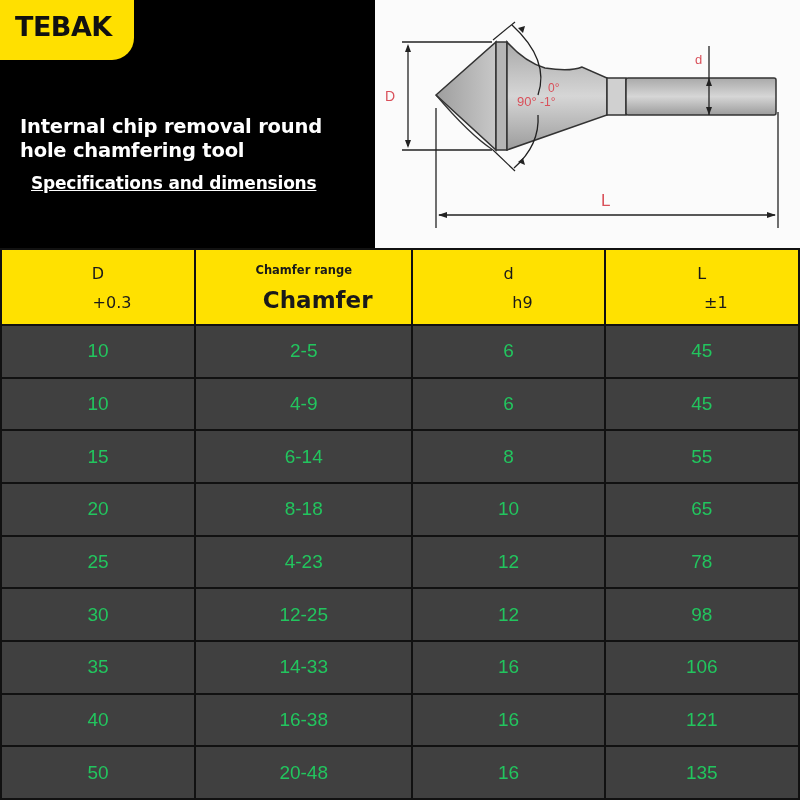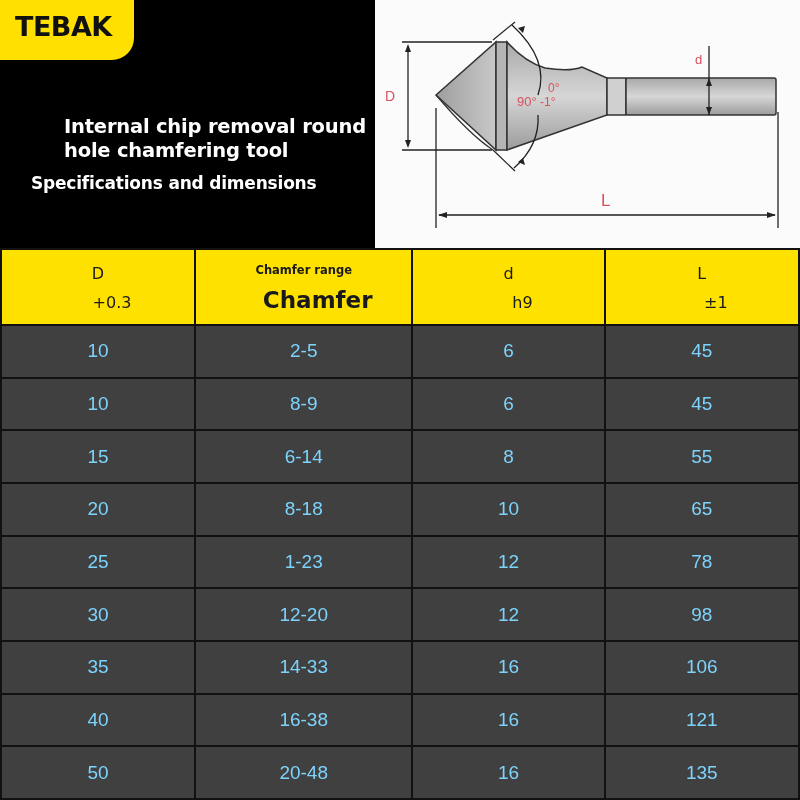--- a/index.html
+++ b/index.html
@@ -10,25 +10,25 @@
     .brand {
       position: absolute; left: 0; top: 0; width: 134px; height: 60px;
       background: #ffe000; border-bottom-right-radius: 22px;
     }
     .brand span {
       position: absolute; left: 15px; top: 11px;
       font-size: 27px; font-weight: bold; color: #111; letter-spacing: -0.5px;
     }
     .title {
       position: absolute; left: 20px; top: 115px; color: #fff;
-      font-weight: bold; font-size: 19.5px; line-height: 24px; letter-spacing: -0.2px; margin-left: 44px;
+      font-weight: bold; font-size: 19.5px; line-height: 24px; letter-spacing: -0.2px;
     }
     .subtitle {
       position: absolute; left: 31px; top: 173px; color: #fff;
-      font-weight: bold; font-size: 17px; letter-spacing: -0.2px;
+      font-weight: bold; font-size: 17px; letter-spacing: -0.2px; text-decoration: underline;
     }
     .diagram {
       position: absolute; left: 375px; top: 0; width: 425px; height: 248px;
       background: #fbfbfb;
     }
     .diagram svg { width: 425px; height: 248px; display: block; }
 
     .table {
       position: absolute; left: 0; top: 248px; width: 800px; height: 552px;
       border-collapse: collapse;
@@ -38,21 +38,21 @@
     }
     .table th {
       background: #ffe100; color: #1a1a1a; height: 76px; font-weight: normal;
       font-size: 16px;
     }
     .table th .l1 { display: block; margin-top: 2px; }
     .table th .l2 { display: block; margin-top: 10px; padding-left: 28px; }
     .table th .small { font-size: 11.5px; font-weight: bold; }
     .table th .chamfer { font-size: 23px; font-weight: bold; }
     .table td {
-      background: #404040; color: #7dd3fc; height: 47.6px;
+      background: #404040; color: #22c55e; height: 47.6px;
       font-family: "Liberation Sans", sans-serif; font-size: 19px;
     }
     .col1 { width: 200px; } .col2 { width: 221px; } .col3 { width: 199px; } .col4 { width: 201px; }
   </style>
 </head>
 <body>
 
 <div class="top">
   <div class="brand">
     <span>TEBAK</span>
@@ -140,45 +140,45 @@
   </thead>
   <tbody id="tbody">
     <tr>
         <td>10</td>
         <td>2-5</td>
         <td>6</td>
         <td>45</td>
       </tr>
     <tr>
         <td>10</td>
-        <td>8-9</td>
+        <td>4-9</td>
         <td>6</td>
         <td>45</td>
       </tr>
     <tr>
         <td>15</td>
         <td>6-14</td>
         <td>8</td>
         <td>55</td>
       </tr>
     <tr>
         <td>20</td>
         <td>8-18</td>
         <td>10</td>
         <td>65</td>
       </tr>
     <tr>
         <td>25</td>
-        <td>1-23</td>
+        <td>4-23</td>
         <td>12</td>
         <td>78</td>
       </tr>
     <tr>
         <td>30</td>
-        <td>12-20</td>
+        <td>12-25</td>
         <td>12</td>
         <td>98</td>
       </tr>
     <tr>
         <td>35</td>
         <td>14-33</td>
         <td>16</td>
         <td>106</td>
       </tr>
     <tr>

